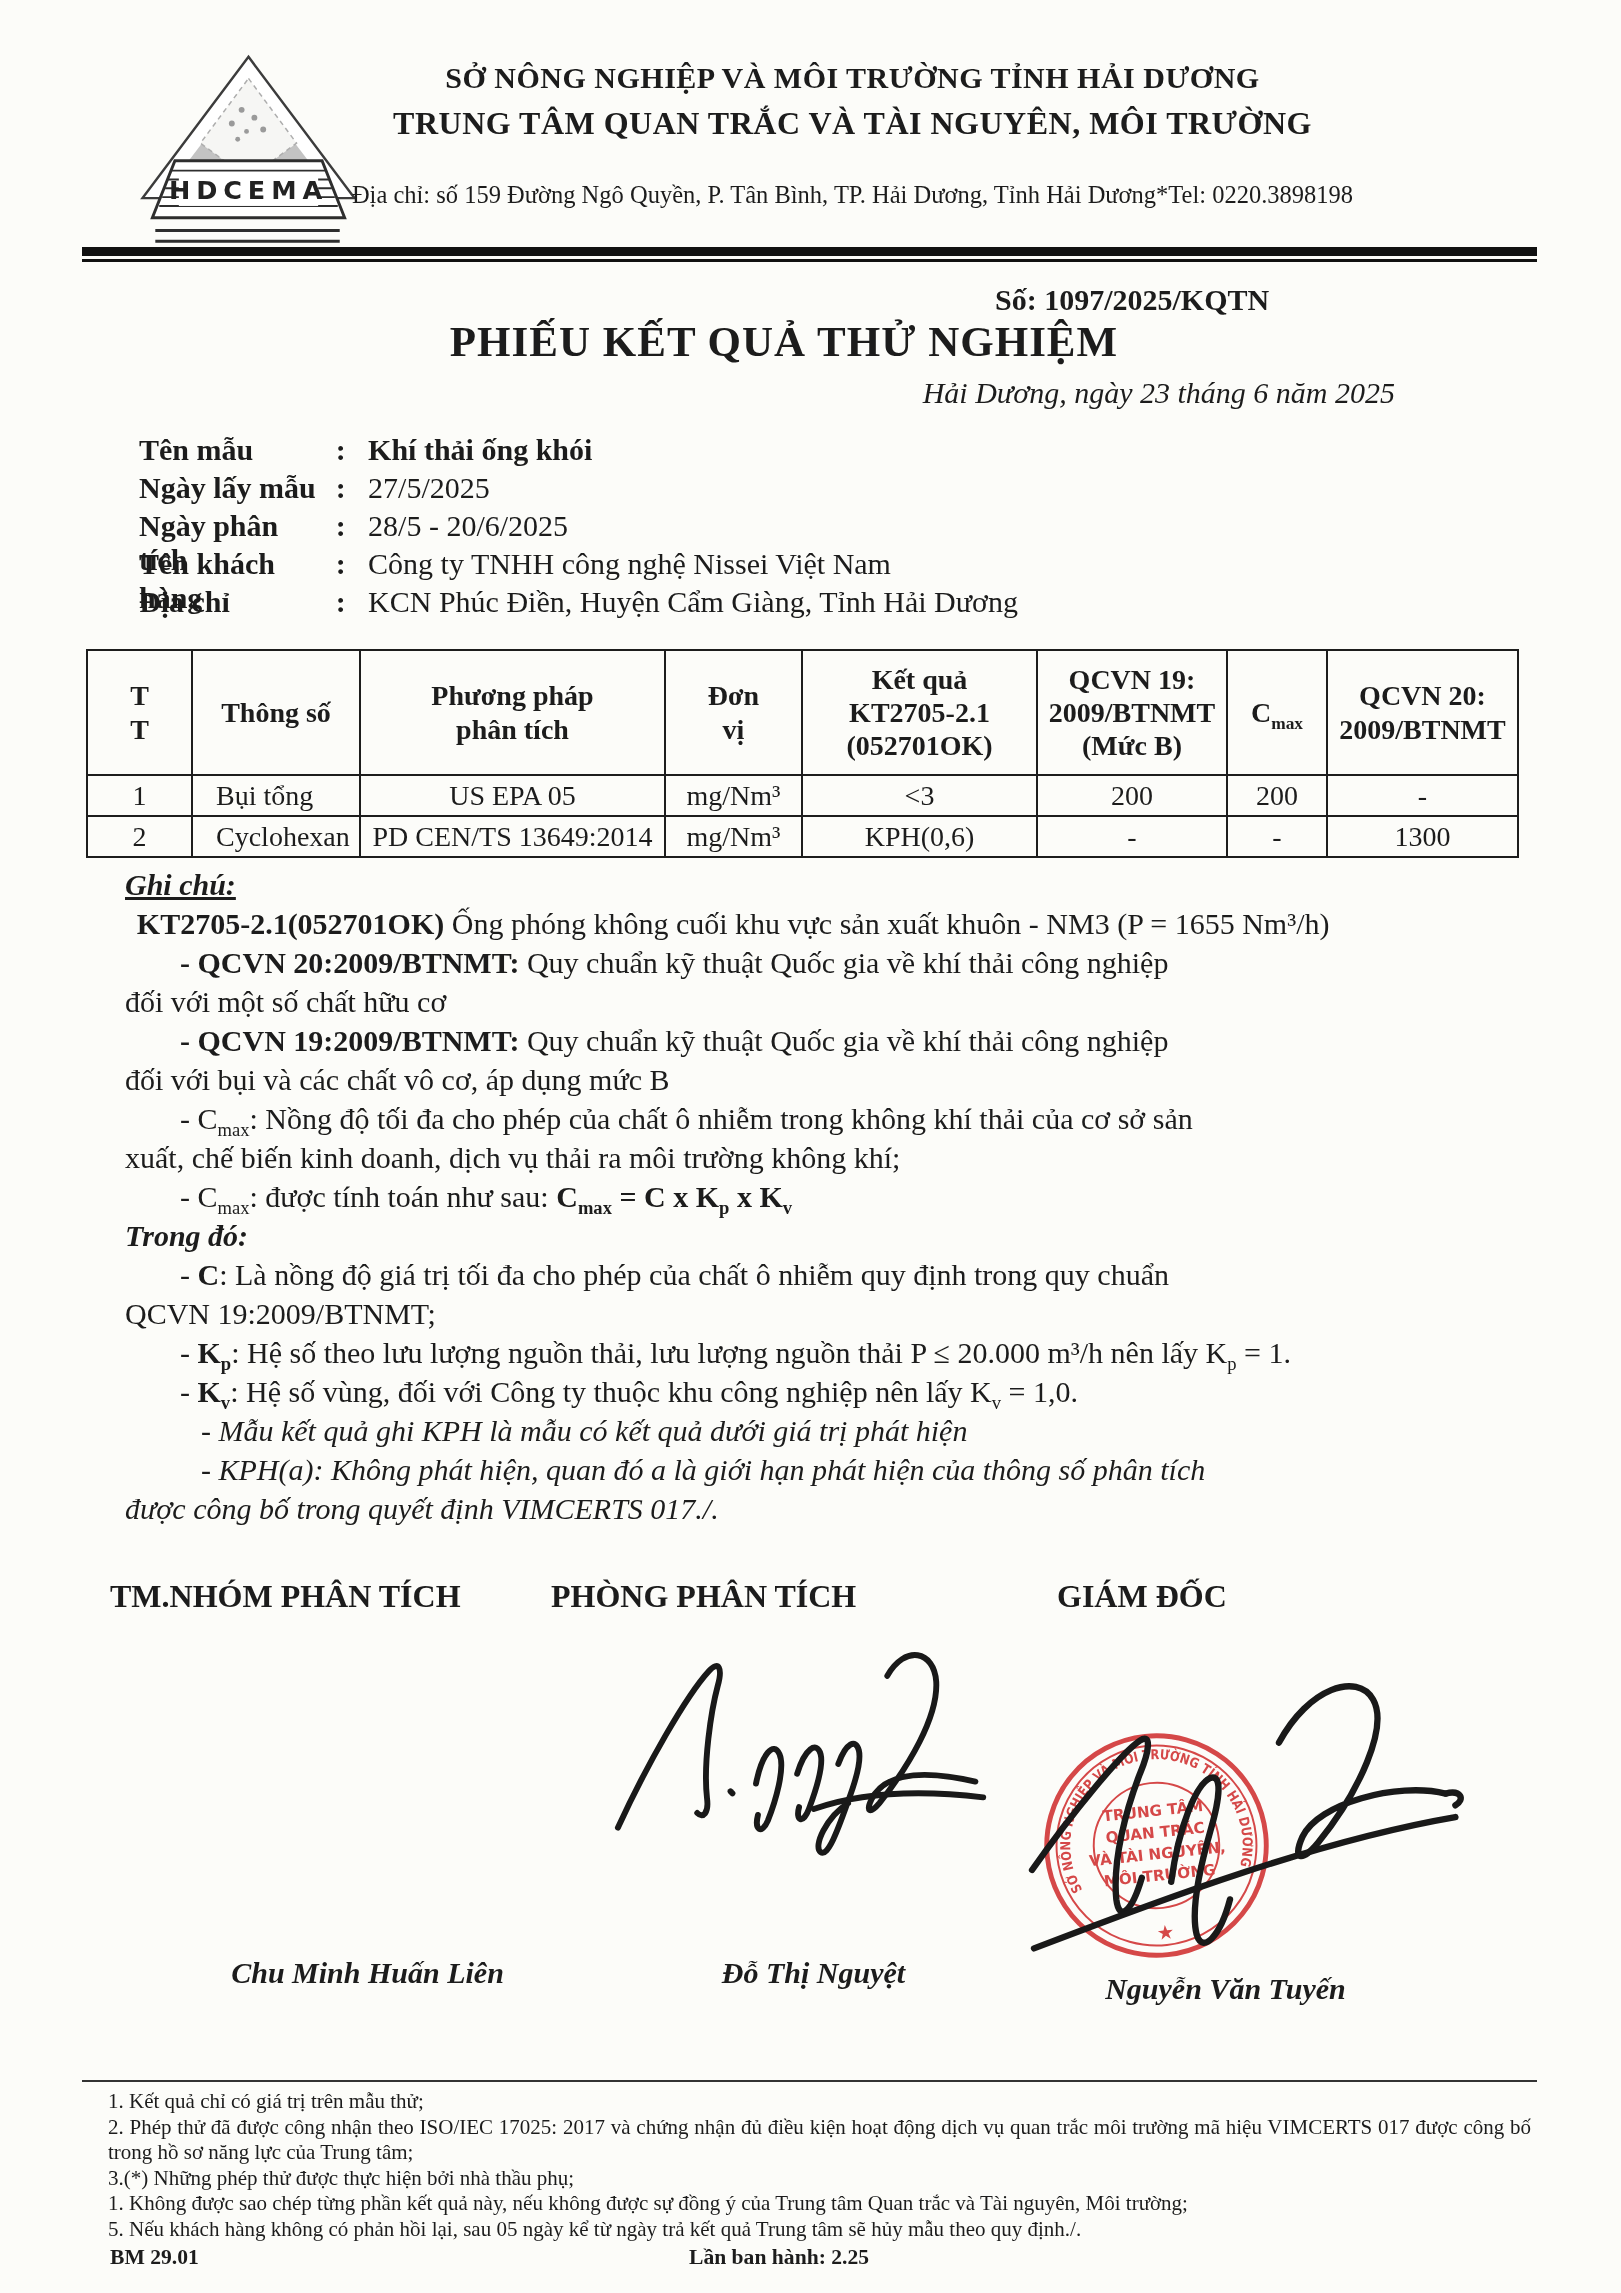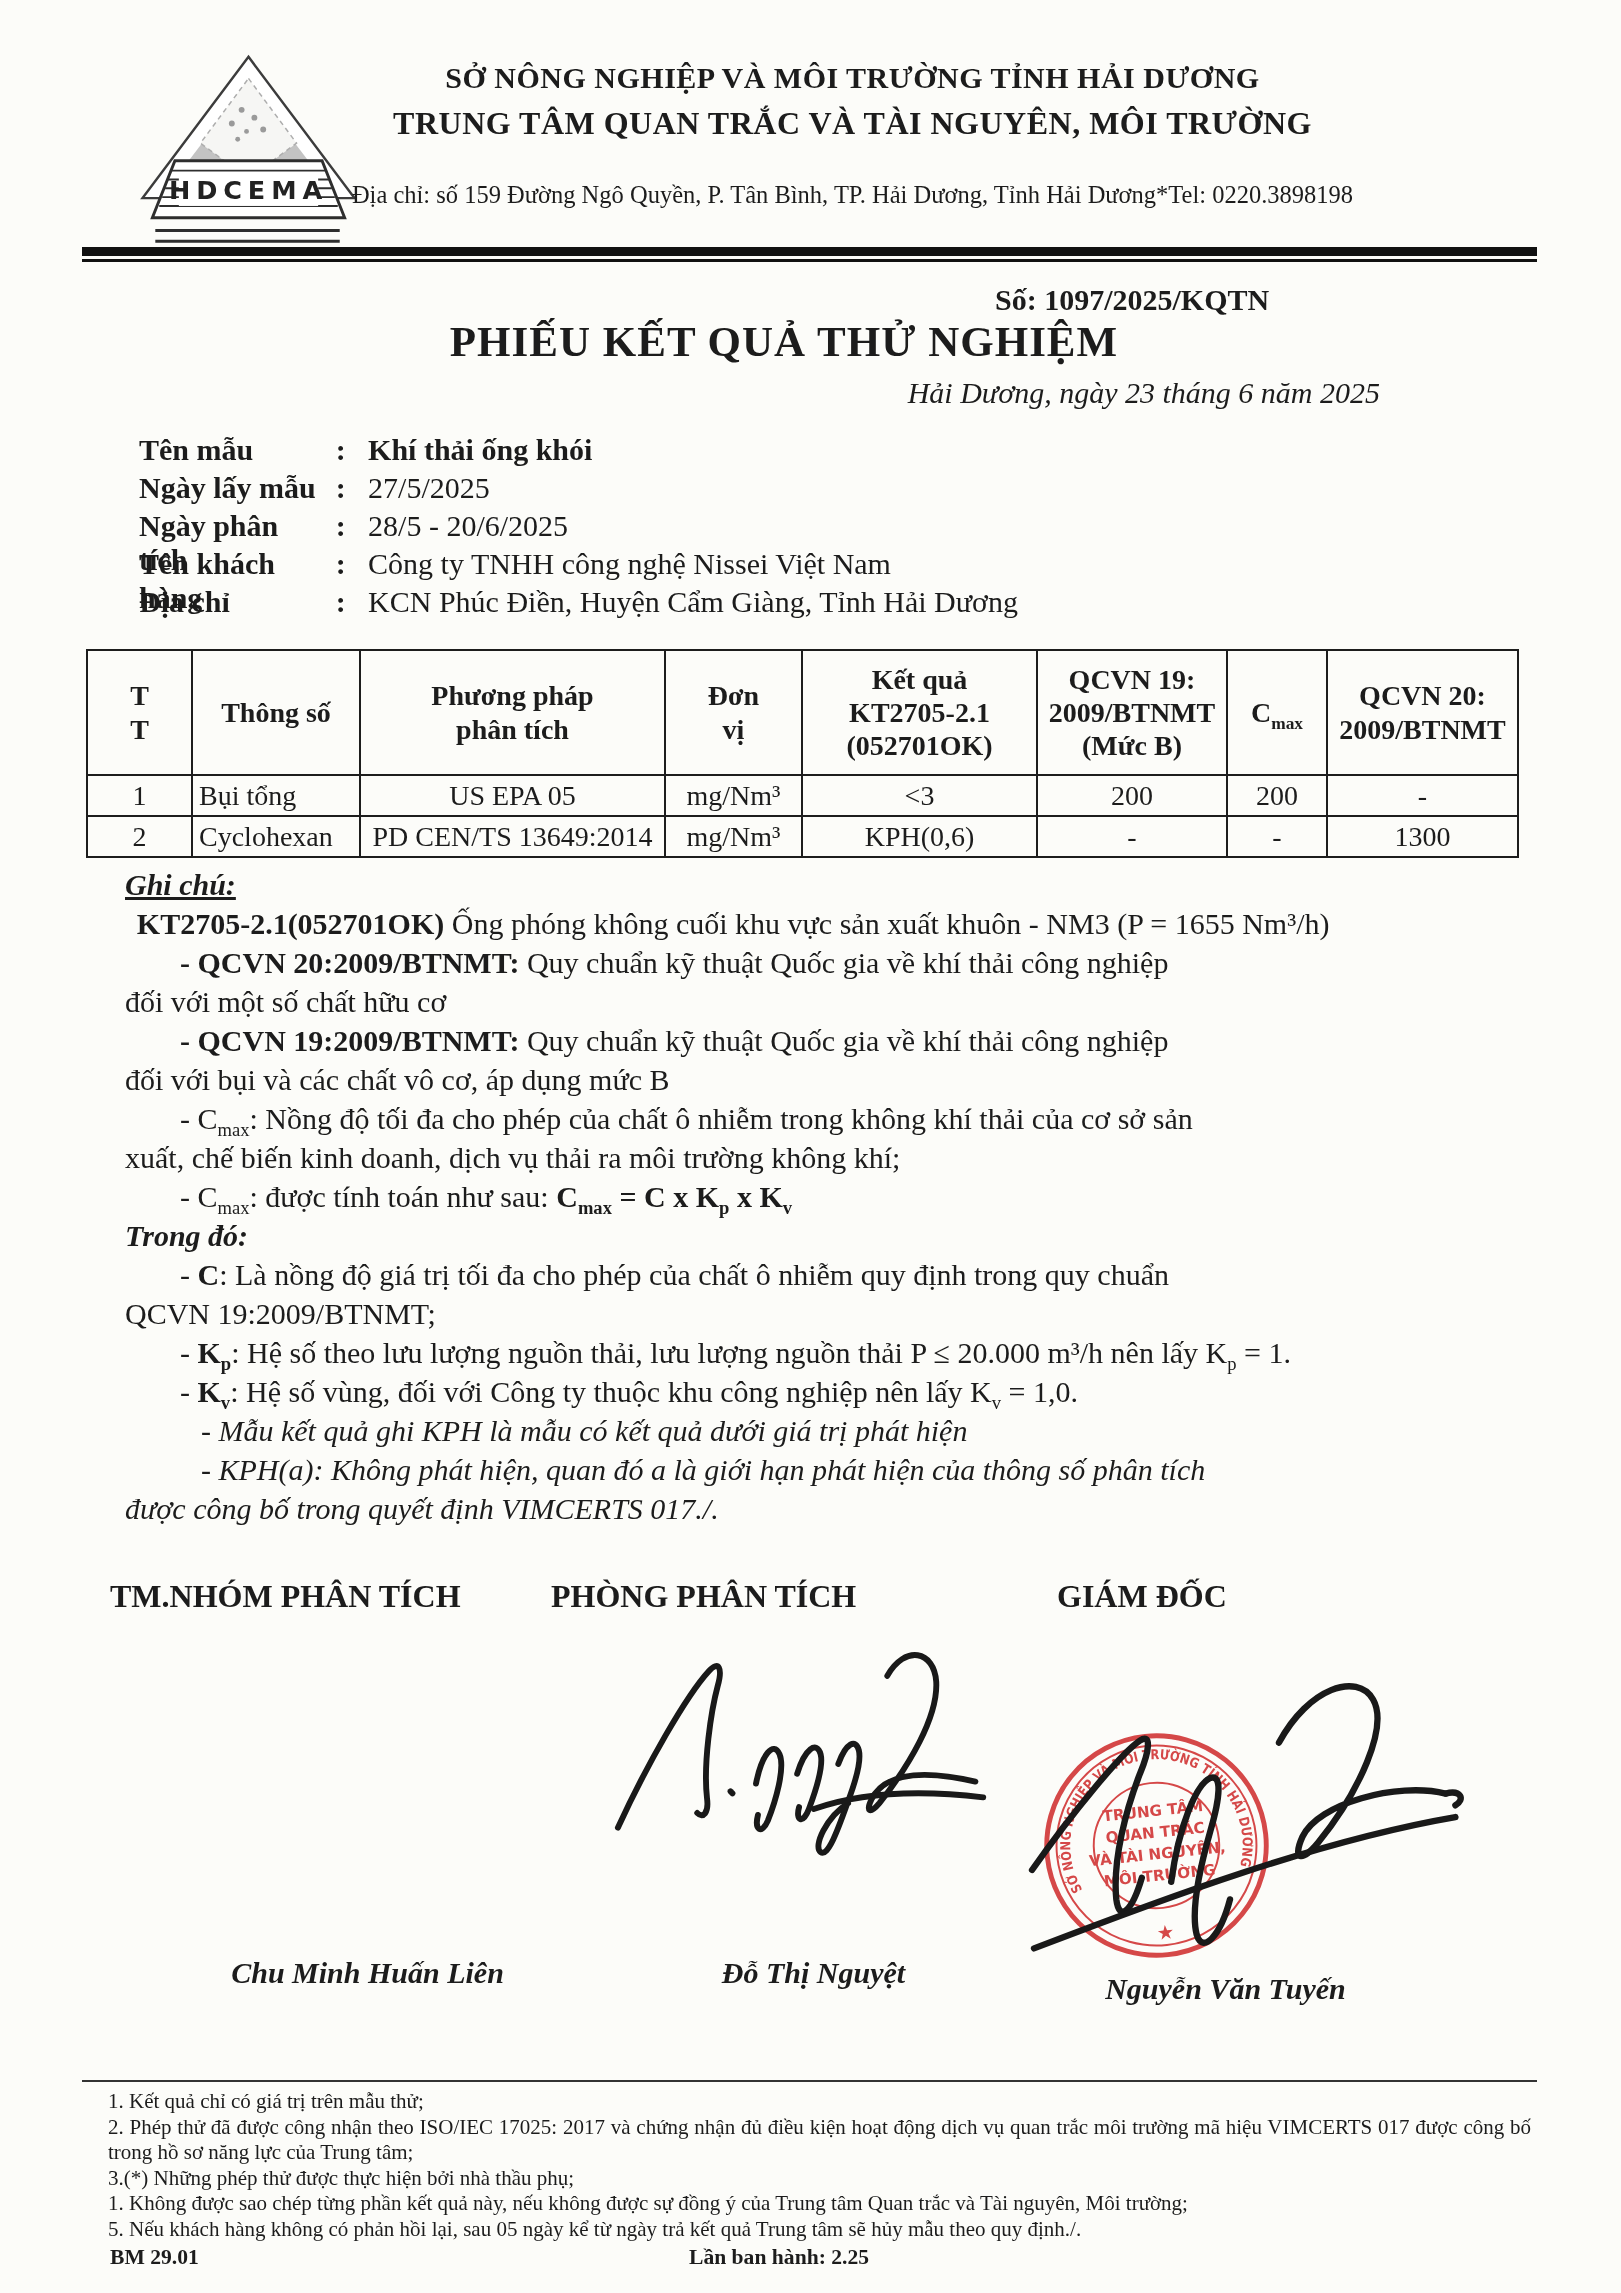--- a/index.html
+++ b/index.html
@@ -14,37 +14,37 @@
   .org-block{left:284px;top:61px;width:1137px;text-align:center;}
   .org1{font-size:30px;font-weight:bold;letter-spacing:0.5px;}
   .org2{font-size:32px;font-weight:bold;margin-top:9.8px;letter-spacing:0.5px;}
   .org-addr{font-size:24.5px;margin-top:39px;}
   .rule-thick{left:82px;top:247px;width:1455px;}
   .rule-thick .r1{height:8.8px;background:#111;}
   .rule-thick .r2{height:2.9px;background:#111;margin-top:2.9px;}
 
   .doc-no{left:995px;top:283px;font-size:30px;font-weight:bold;}
   .doc-title{left:235px;top:317px;width:1098px;text-align:center;font-size:43px;font-weight:bold;letter-spacing:1px;}
-  .date-line{left:392px;top:376px;width:988px;text-align:right;font-size:30px;font-style:italic;font-weight:500;font-family:Liberation Serif, serif;}
+  .date-line{left:407px;top:376px;width:988px;text-align:right;font-size:30px;font-style:italic;font-weight:500;font-family:Liberation Serif, serif;}
 
   
   .info{left:139px;top:433px;width:1274px;font-size:30px;}
   .irow{height:38px;display:flex;align-items:flex-start;}
   .ilab{display:inline-block;width:188px;font-weight:bold;}
   .icol{display:inline-block;width:27.4px;font-weight:bold;text-align:center;}
   .ival{display:inline-block;margin-left:13.7px;}
 
   
   .rtable{left:86px;top:649px;}
   table{border-collapse:collapse;table-layout:fixed;}
   table,th,td{border:2px solid #1d1d1d;}
   table{border-width:2.9px;}
   th{font-size:28px;font-weight:bold;white-space:pre-line;vertical-align:middle;text-align:center;line-height:1.18;height:123px;padding:0 2px;}
   td{font-size:28px;text-align:center;vertical-align:middle;height:39px;padding:0 2px;}
-  td.tleft{text-align:left;padding-left:6px;}
+  td.tleft{text-align:left;padding-left:23px;}
   .c0{width:105px;} .c1{width:168px;} .c2{width:305px;} .c3{width:137px;}
   .c4{width:235px;} .c5{width:190px;} .c6{width:100px;} .c7{width:191px;}
 
   
   .notes{left:125px;top:868px;width:1411px;font-size:30px;}
   .nhead{font-weight:bold;font-style:italic;text-decoration:underline;height:39px;}
   .nline{height:39px;white-space:nowrap;}
   .ind0{padding-left:0;} .ind1{padding-left:11.8px;} .ind2{padding-left:55px;} .ind3{padding-left:76px;}
 
   

